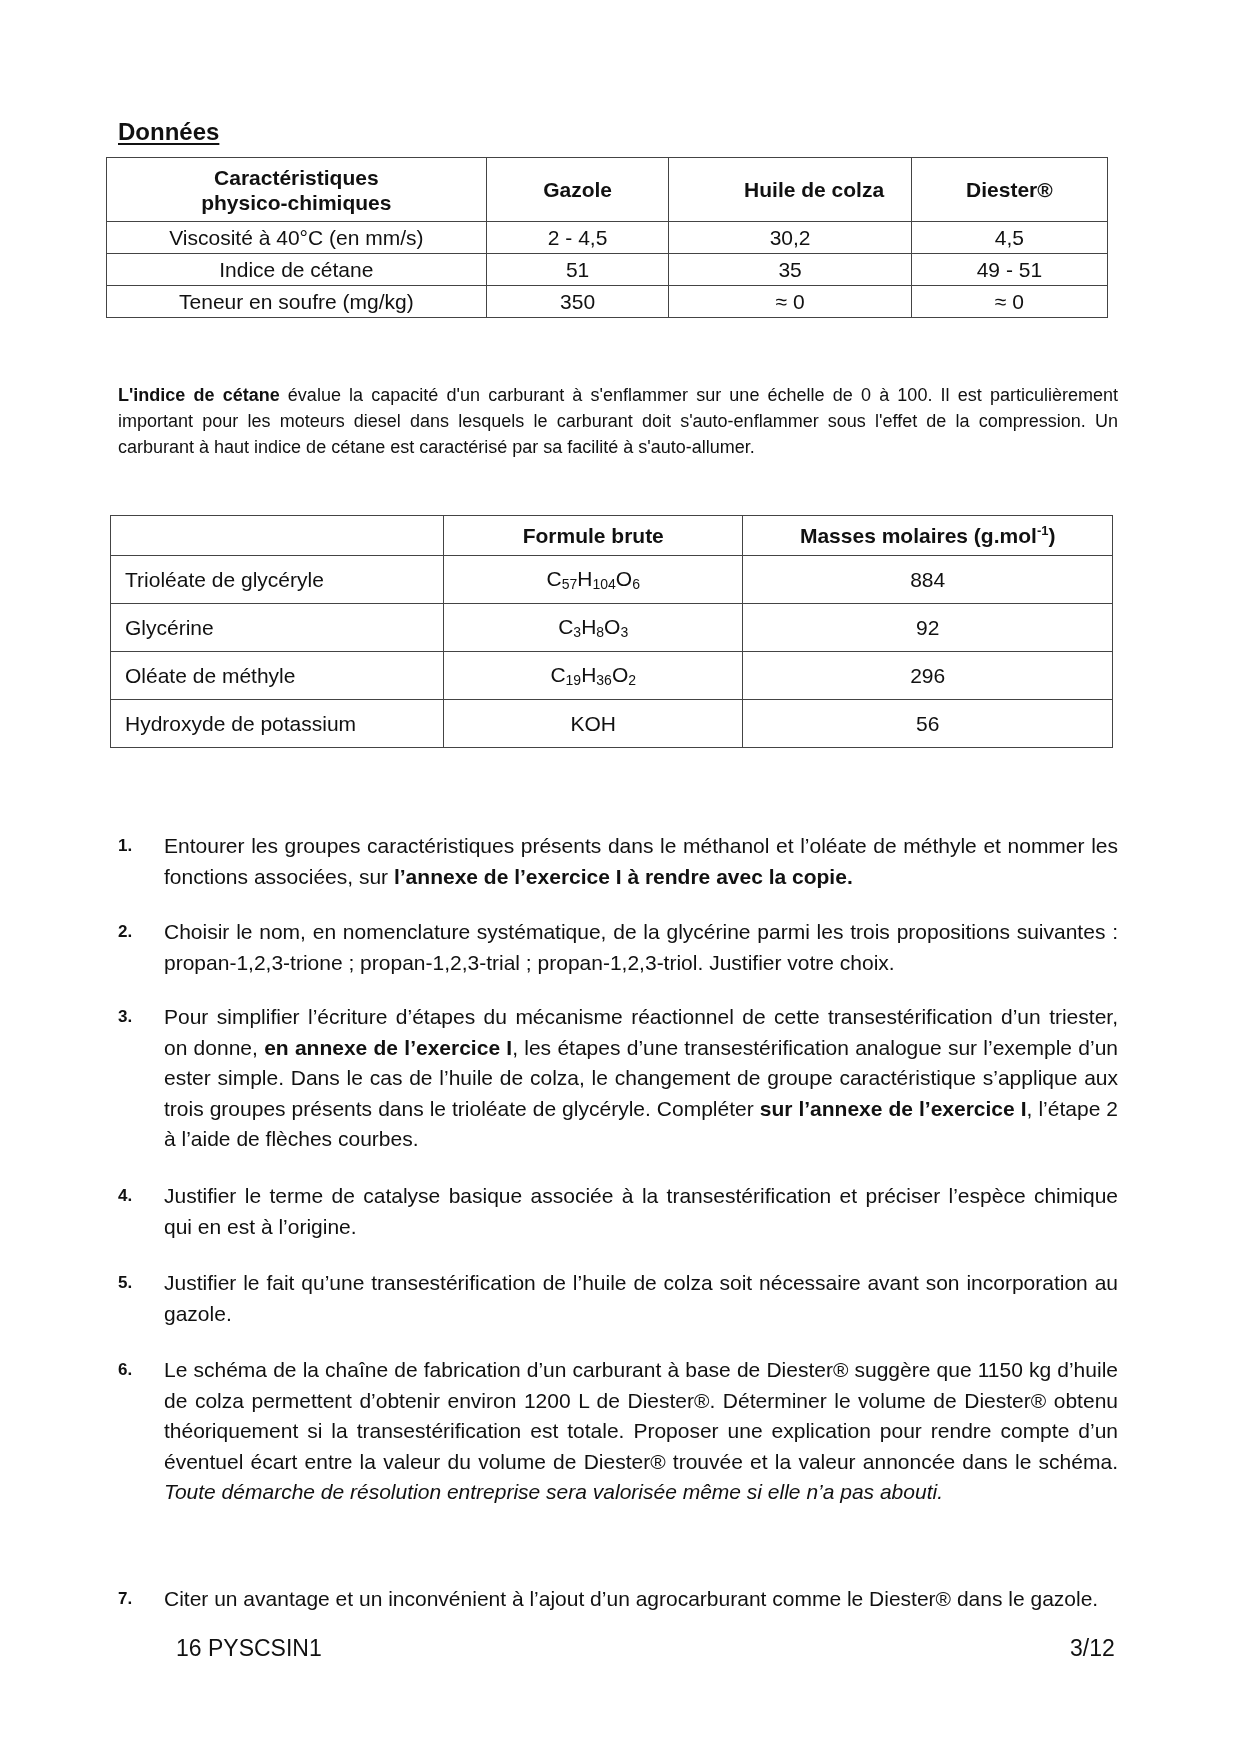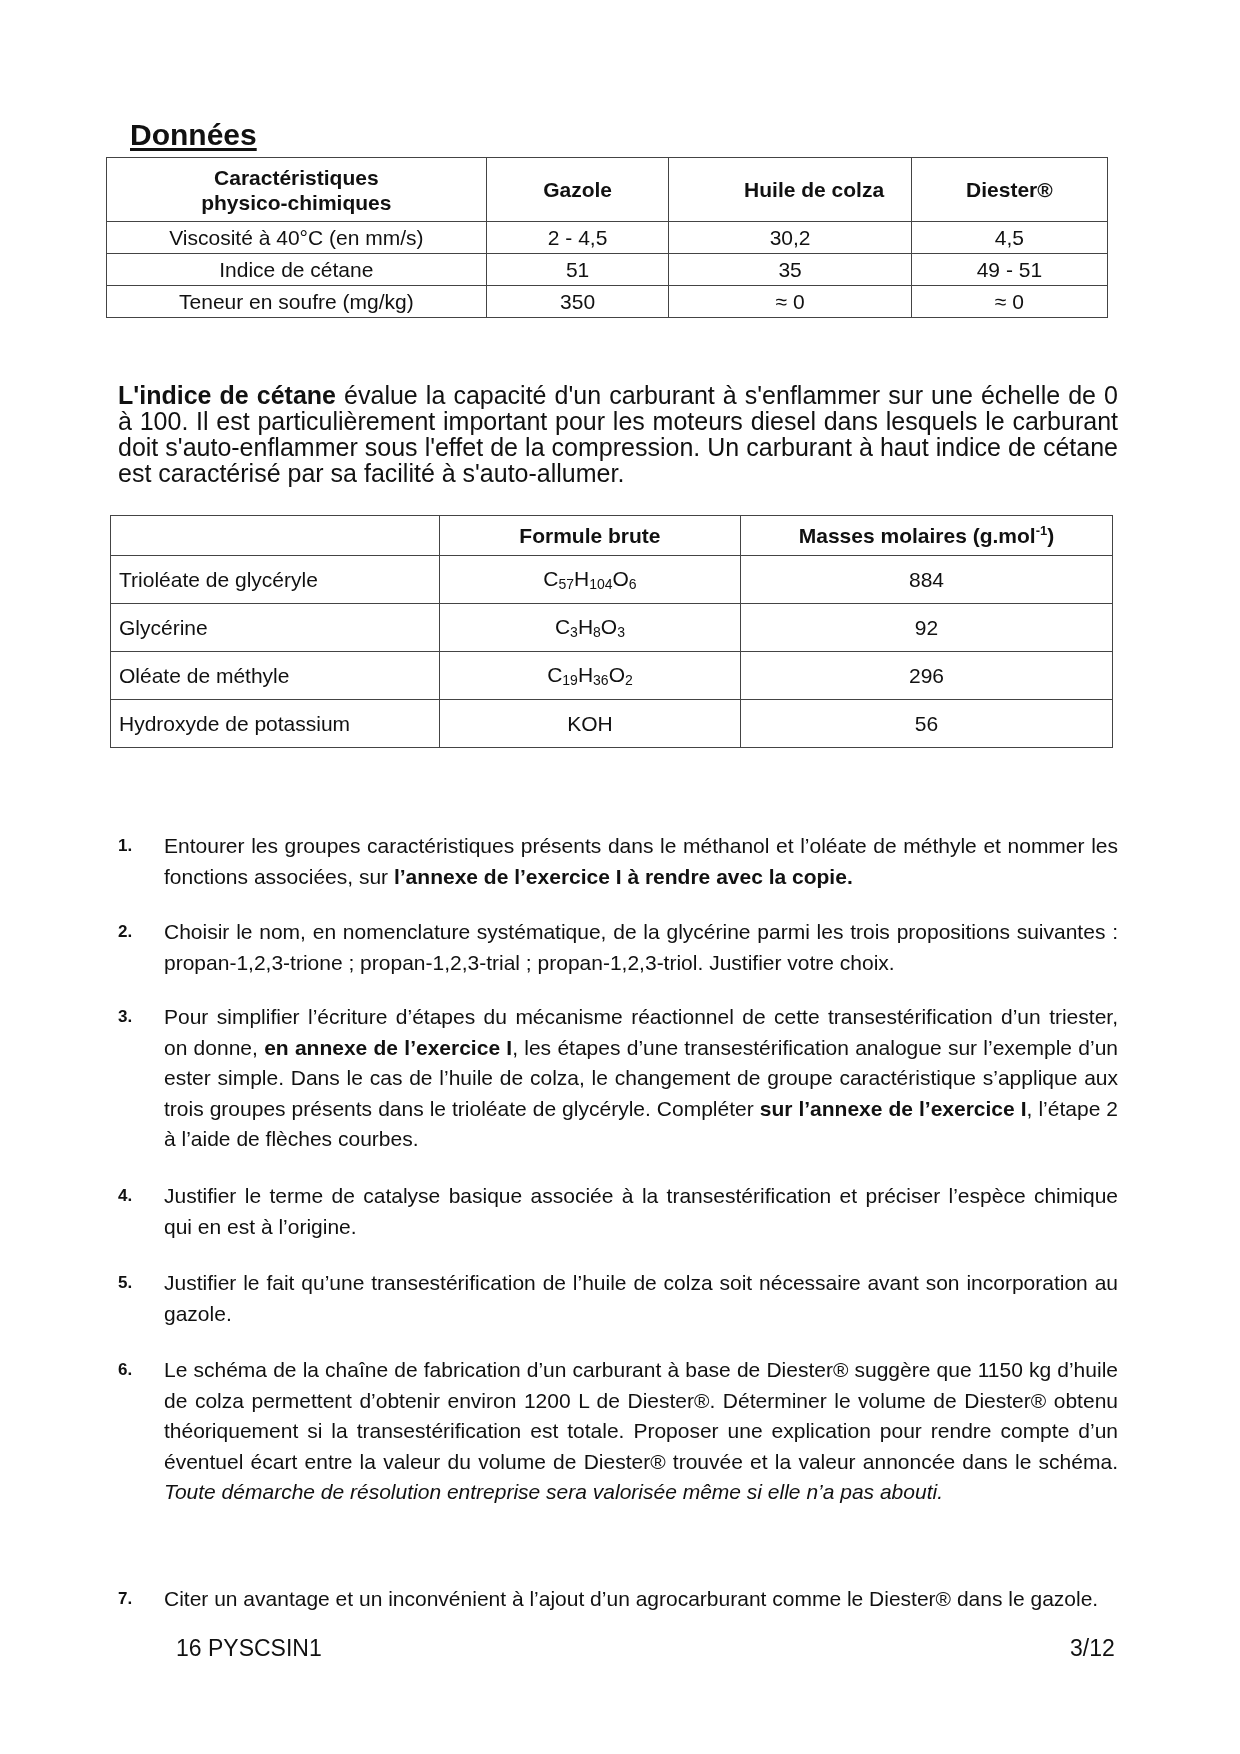--- a/index.html
+++ b/index.html
@@ -2,40 +2,40 @@
 <html><head>
   <meta charset="utf-8">
   <style>
     html, body { margin: 0; padding: 0; background: #ffffff; }
     body {
       width: 1240px; height: 1754px; position: relative; overflow: hidden;
       font-family: "Liberation Sans", sans-serif; color: #111111;
     }
     .abs { position: absolute; }
     .heading {
-      left: 130px; top: 118px; font-size: 30px; font-weight: bold;
+      left: 118px; top: 118px; font-size: 24px; font-weight: bold;
       text-decoration: underline; text-underline-offset: 3px;
     }
     table { border-collapse: collapse; position: absolute; }
     td, th { border: 1.5px solid #444; padding: 0; font-size: 21px; }
     #t1 { left: 106px; top: 157px; width: 1002px; }
     #t1 th { font-weight: bold; text-align: center; height: 63px; line-height: 25px; }
     #t1 td { text-align: center; height: 31px; }
     #t1 .c0 { width: 398px; margin-left: 48px; } #t1 .c1 { width: 192px; } #t1 .c2 { width: 206px; padding-left: 48px; } #t1 .c3 { width: 205px; }
 
     .para {
-      left: 118px; top: 382px; width: 1000px; font-size: 25px; line-height: 26px;
+      left: 118px; top: 382px; width: 1000px; font-size: 18px; line-height: 26px;
       text-align: justify;
     }
     .para b { font-weight: bold; }
 
     #t2 { left: 110px; top: 515px; width: 1003px; }
     #t2 th { font-weight: bold; text-align: center; height: 39px; }
     #t2 td { height: 47px; }
-    #t2 .c0 { width: 323px; text-align: left; padding-left: 8px; }
+    #t2 .c0 { width: 323px; text-align: left; padding-left: 14px; }
     #t2 .c1 { width: 303px; text-align: center; }
     #t2 .c2 { width: 375px; text-align: center; }
     .sub { font-size: 14px; vertical-align: -3px; }
     .sup { font-size: 13px; vertical-align: 8px; }
 
     .q { left: 118px; width: 1000px; font-size: 21px; line-height: 30.5px; }
     .q .num { position: absolute; left: 0; top: 0; font-weight: bold; font-size: 17px; }
     .q .txt { margin-left: 46px; text-align: justify; display: block; }
     .q b { font-weight: bold; }
     .q i { font-style: italic; margin-top: 15px; }

